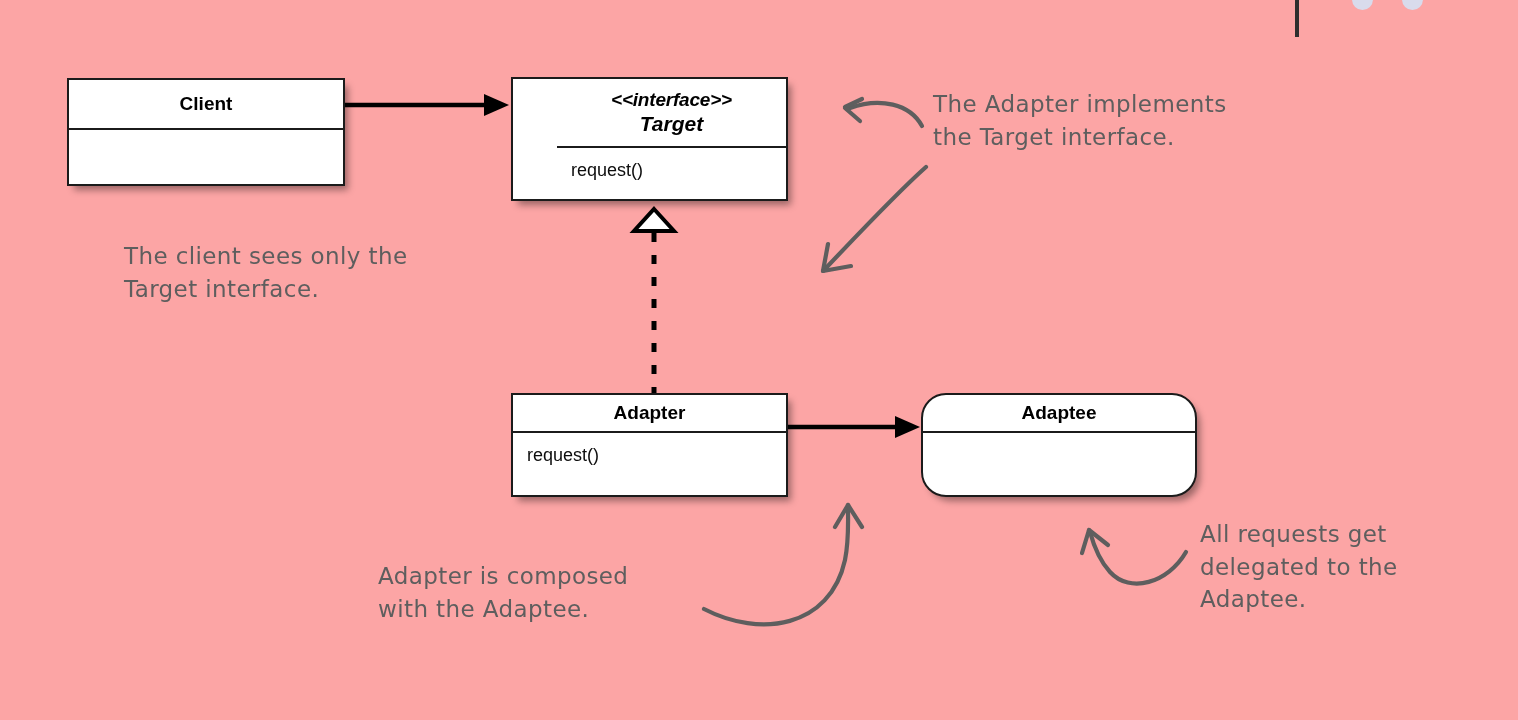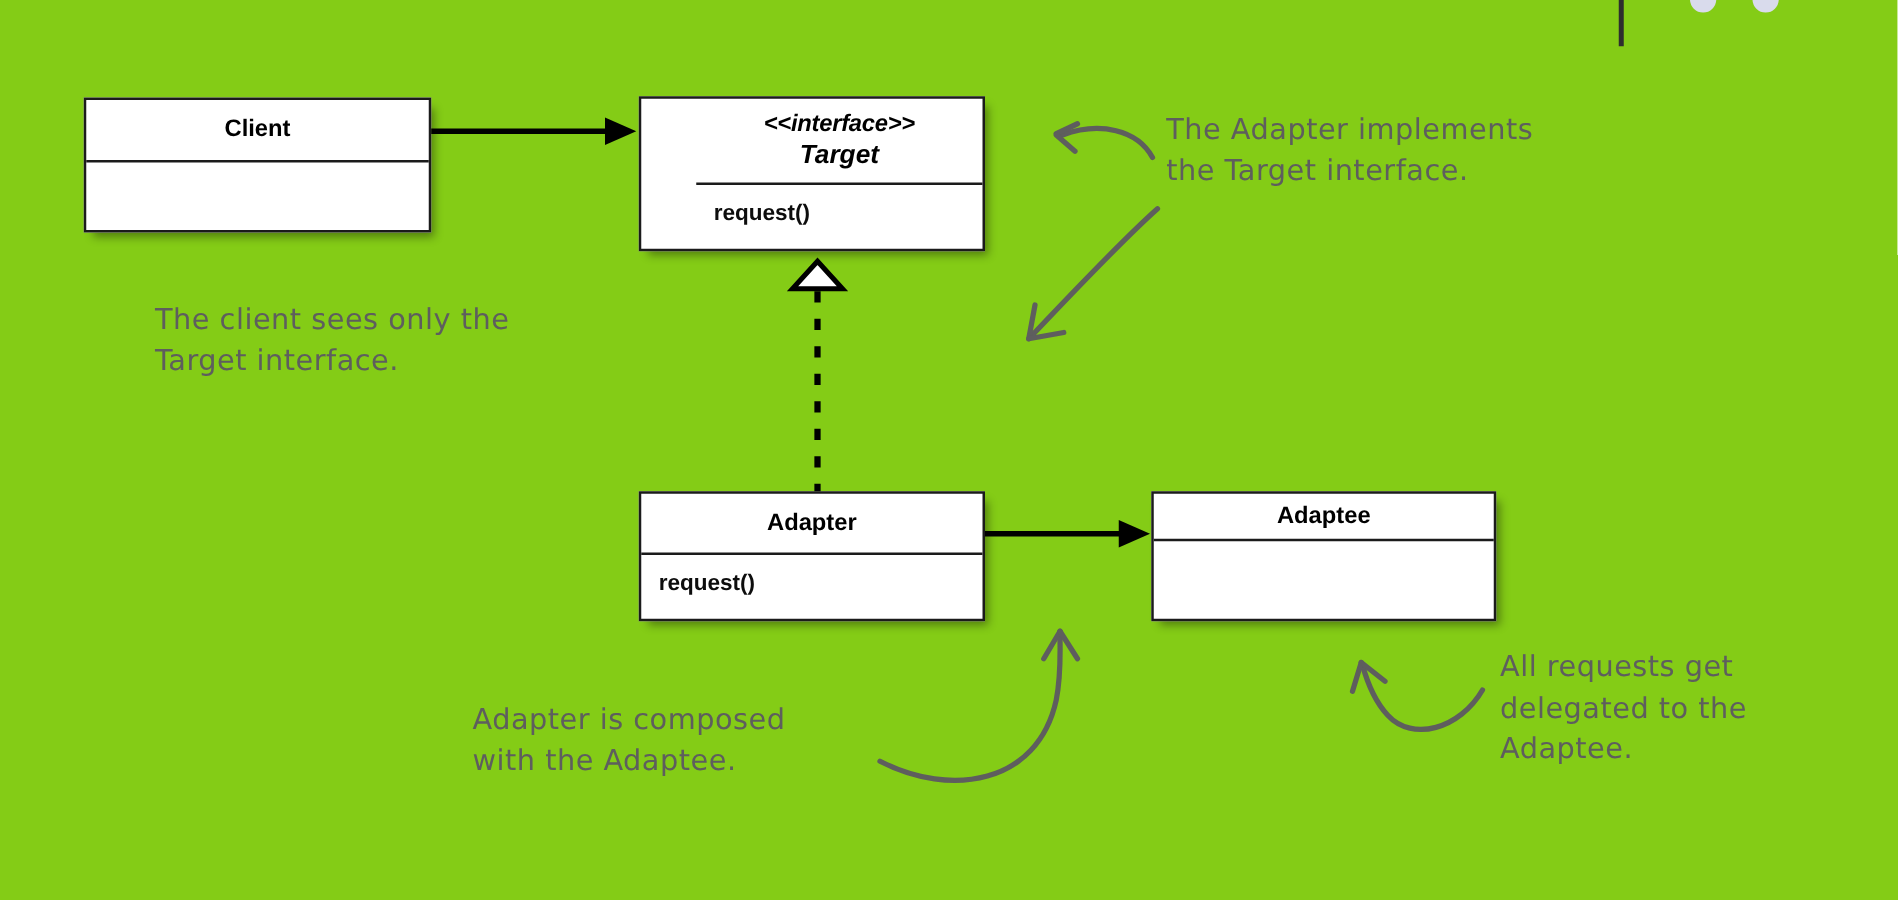--- a/index.html
+++ b/index.html
@@ -9,21 +9,21 @@
     background: #ffffff;
   }
   body {
     font-family: "Liberation Sans", sans-serif;
     -webkit-font-smoothing: antialiased;
   }
   #canvas {
     position: relative;
     width: 1518px;
     height: 720px;
-    background: #84cc16;
+    background: #fca5a5;
     overflow: hidden;
   }
 
   
   .uml-box {
     position: absolute;
     background: #ffffff;
     border: 2px solid #1b1b1b;
     box-sizing: border-box;
     box-shadow: 5px 6px 7px -2px rgba(0,0,0,0.38);
@@ -55,34 +55,34 @@
   }
   .uml-header .cname {
     font-weight: bold;
     font-size: 19px;
   }
   .uml-body {
     box-sizing: border-box;
     width: 100%;
     padding: 12px 0 0 14px;
     font-size: 18px;
-    font-weight: bold;
+    font-weight: normal;
     color: #0d0d0d;
     text-align: left;
   }
   .uml-body.empty { padding: 0; }
 
   
   #box-client  { left: 67px;  top: 78px;  width: 278px; height: 108px; }
   #box-client  .uml-header { height: 50px; }
   #box-target  { left: 511px; top: 77px;  width: 277px; height: 124px; padding-left: 44px; }
   #box-target  .uml-header { height: 69px; }
   #box-adapter { left: 511px; top: 393px; width: 277px; height: 104px; }
-  #box-adapter .uml-header { height: 49px; }
-  #box-adaptee { left: 921px; top: 393px; width: 276px; height: 104px; }
+  #box-adapter .uml-header { height: 38px; }
+  #box-adaptee { left: 921px; top: 393px; width: 276px; height: 104px; border-radius: 25px; }
   #box-adaptee .uml-header { height: 38px; }
 
   
   .svg-layer {
     position: absolute;
     left: 0; top: 0;
     width: 1518px;
     height: 720px;
     overflow: visible;
   }

